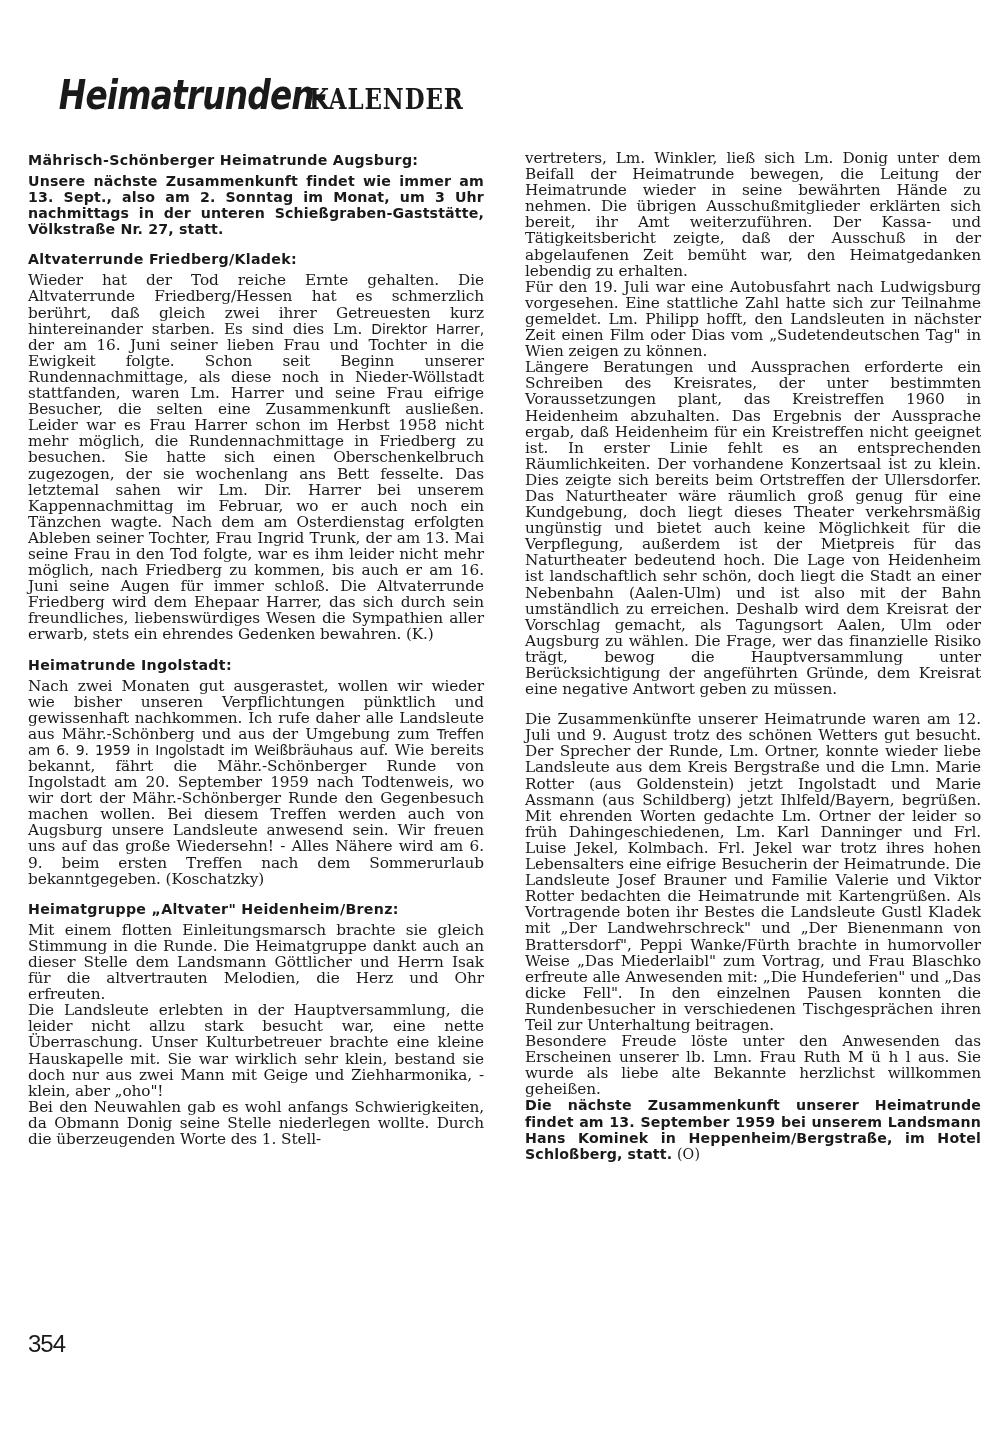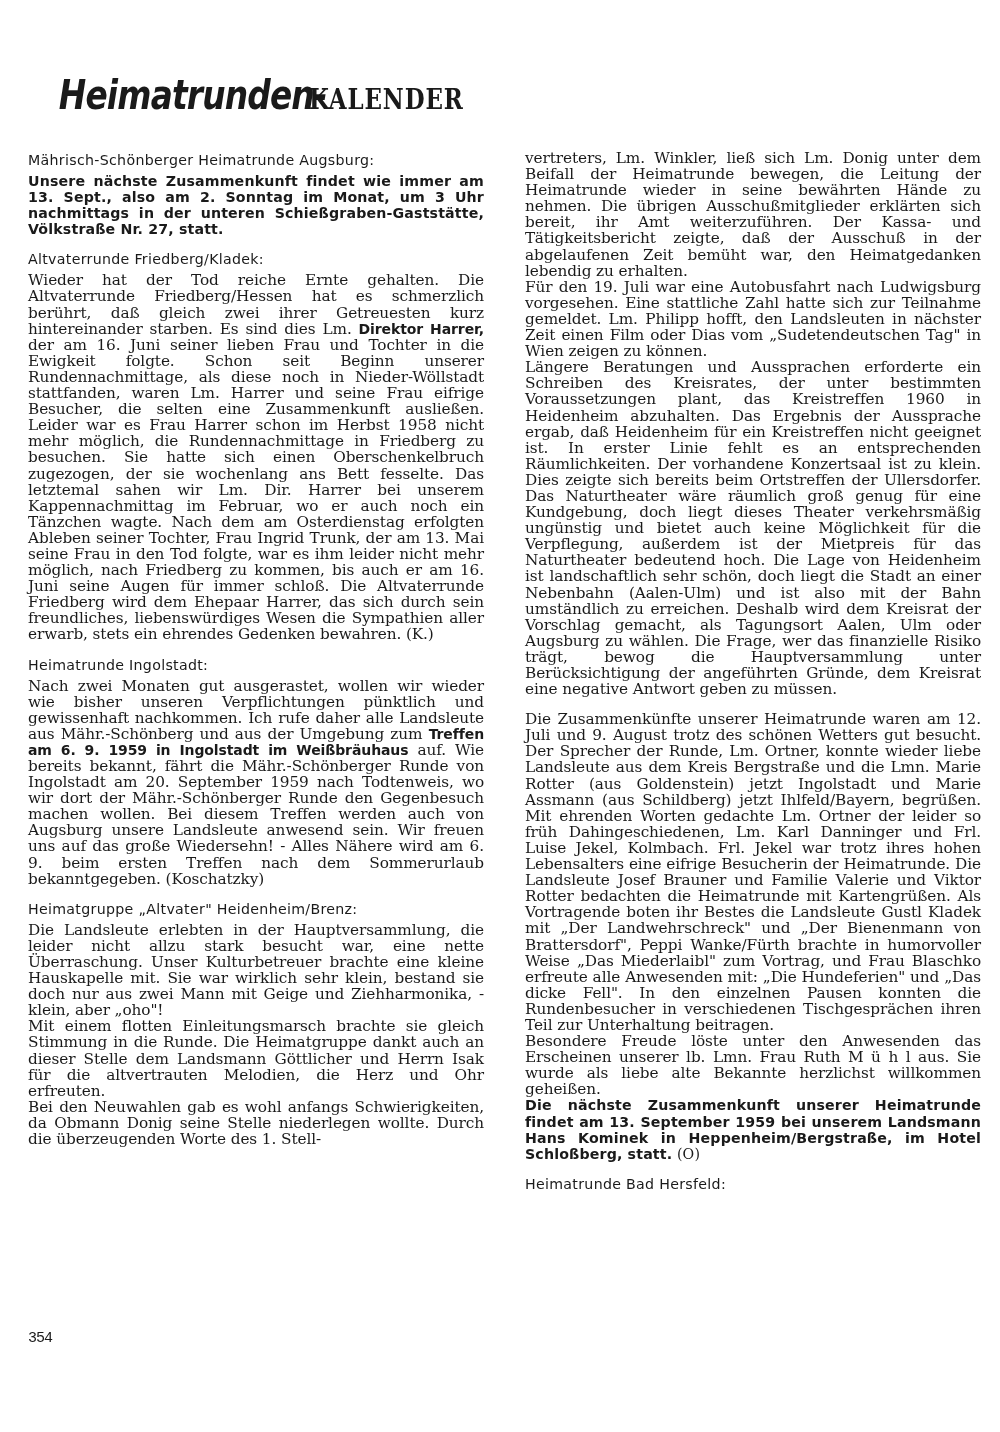--- a/index.html
+++ b/index.html
@@ -45,21 +45,21 @@
       position: absolute;
       top: 152px;
       width: 456px;
     }
     .col-left { left: 28px; }
     .col-right { left: 525px; top: 150px; }
     .section { margin: 0; }
     .section + .section { margin-top: 14px; }
     .heading {
       font-family: "DejaVu Sans", sans-serif;
-      font-weight: normal;
+      font-weight: bold;
       font-size: 14.2px;
       line-height: 17px;
       margin: 0 0 4px 0;
       letter-spacing: 0.3px;
       white-space: nowrap;
     }
     .bold-p {
       font-family: "DejaVu Sans", sans-serif;
       font-weight: bold;
       font-size: 14.2px;
@@ -71,30 +71,30 @@
     .body-p {
       font-family: "DejaVu Serif", serif;
       font-size: 15.3px;
       line-height: 16.1px;
       margin: 0;
       text-align: justify;
       letter-spacing: -0.1px;
     }
     .inline-bold {
       font-family: "DejaVu Sans", sans-serif;
-      font-weight: bold;
+      font-weight: normal;
       font-size: 14px;
       margin-top: 20px;
     }
     .page-number {
       position: absolute;
       left: 28px;
       top: 1330px;
-      font-family: Liberation Mono, monospace;
-      font-size: 15px;
+      font-family: Liberation Sans, sans-serif;
+      font-size: 24px;
       letter-spacing: -1px;
     }
   </style>
 </head>
 <body>
 
 <h1 class="page-title" style="margin:0;">
   <span class="title-script">Heimatrunden-</span><span class="title-caps">KALENDER</span>
 </h1>
 
@@ -111,40 +111,39 @@
   </div>
 
   <div class="section">
     <p class="heading">Heimatrunde Ingolstadt:</p>
     <p class="body-p"><span>Nach zwei Monaten gut ausgerastet, wollen wir wieder wie bisher unseren Verpflichtungen pünktlich und gewissenhaft nachkommen. Ich rufe daher alle Landsleute aus Mähr.-Schönberg und aus der Umgebung zum </span><span class="inline-bold">Treffen am 6. 9. 1959 in Ingolstadt im Weißbräuhaus</span><span> auf. Wie bereits bekannt, fährt die Mähr.-Schönberger Runde von Ingolstadt am 20. September 1959 nach Todtenweis, wo wir dort der Mähr.-Schönberger Runde den Gegenbesuch machen wollen. Bei diesem Treffen werden auch von Augsburg unsere Landsleute anwesend sein. Wir freuen uns auf das große Wiedersehn! - Alles Nähere wird am 6. 9. beim ersten Treffen nach dem Sommerurlaub bekanntgegeben. (Koschatzky)</span></p>
   </div>
 
 
   <div class="section">
     <p class="heading">Heimatgruppe „Altvater" Heidenheim/Brenz:</p>
+    <p class="body-p">Mit einem flotten Einleitungsmarsch brachte sie gleich Stimmung in die Runde. Die Heimatgruppe dankt auch an dieser Stelle dem Landsmann Göttlicher und Herrn Isak für die altvertrauten Melodien, die Herz und Ohr erfreuten.</p>
     <p class="body-p">Die Landsleute erlebten in der Hauptversammlung, die leider nicht allzu stark besucht war, eine nette Überraschung. Unser Kulturbetreuer brachte eine kleine Hauskapelle mit. Sie war wirklich sehr klein, bestand sie doch nur aus zwei Mann mit Geige und Ziehharmonika, - klein, aber „oho"!</p>
-    <p class="body-p">Mit einem flotten Einleitungsmarsch brachte sie gleich Stimmung in die Runde. Die Heimatgruppe dankt auch an dieser Stelle dem Landsmann Göttlicher und Herrn Isak für die altvertrauten Melodien, die Herz und Ohr erfreuten.</p>
     <p class="body-p">Bei den Neuwahlen gab es wohl anfangs Schwierigkeiten, da Obmann Donig seine Stelle niederlegen wollte. Durch die überzeugenden Worte des 1. Stell-</p>
   </div>
 
 </div>
 
 <div class="column col-right">
 
   <div class="section">
     <p class="body-p">vertreters, Lm. Winkler, ließ sich Lm. Donig unter dem Beifall der Heimatrunde bewegen, die Leitung der Heimatrunde wieder in seine bewährten Hände zu nehmen. Die übrigen Ausschußmitglieder erklärten sich bereit, ihr Amt weiterzuführen. Der Kassa- und Tätigkeitsbericht zeigte, daß der Ausschuß in der abgelaufenen Zeit bemüht war, den Heimatgedanken lebendig zu erhalten.</p>
     <p class="body-p">Für den 19. Juli war eine Autobusfahrt nach Ludwigsburg vorgesehen. Eine stattliche Zahl hatte sich zur Teilnahme gemeldet. Lm. Philipp hofft, den Landsleuten in nächster Zeit einen Film oder Dias vom „Sudetendeutschen Tag" in Wien zeigen zu können.</p>
     <p class="body-p">Längere Beratungen und Aussprachen erforderte ein Schreiben des Kreisrates, der unter bestimmten Voraussetzungen plant, das Kreistreffen 1960 in Heidenheim abzuhalten. Das Ergebnis der Aussprache ergab, daß Heidenheim für ein Kreistreffen nicht geeignet ist. In erster Linie fehlt es an entsprechenden Räumlichkeiten. Der vorhandene Konzertsaal ist zu klein. Dies zeigte sich bereits beim Ortstreffen der Ullersdorfer. Das Naturtheater wäre räumlich groß genug für eine Kundgebung, doch liegt dieses Theater verkehrsmäßig ungünstig und bietet auch keine Möglichkeit für die Verpflegung, außerdem ist der Mietpreis für das Naturtheater bedeutend hoch. Die Lage von Heidenheim ist landschaftlich sehr schön, doch liegt die Stadt an einer Nebenbahn (Aalen-Ulm) und ist also mit der Bahn umständlich zu erreichen. Deshalb wird dem Kreisrat der Vorschlag gemacht, als Tagungsort Aalen, Ulm oder Augsburg zu wählen. Die Frage, wer das finanzielle Risiko trägt, bewog die Hauptversammlung unter Berücksichtigung der angeführten Gründe, dem Kreisrat eine negative Antwort geben zu müssen.</p>
   </div>
 
   <div class="section">
     <p class="body-p">Die Zusammenkünfte unserer Heimatrunde waren am 12. Juli und 9. August trotz des schönen Wetters gut besucht. Der Sprecher der Runde, Lm. Ortner, konnte wieder liebe Landsleute aus dem Kreis Bergstraße und die Lmn. Marie Rotter (aus Goldenstein) jetzt Ingolstadt und Marie Assmann (aus Schildberg) jetzt Ihlfeld/Bayern, begrüßen. Mit ehrenden Worten gedachte Lm. Ortner der leider so früh Dahingeschiedenen, Lm. Karl Danninger und Frl. Luise Jekel, Kolmbach. Frl. Jekel war trotz ihres hohen Lebensalters eine eifrige Besucherin der Heimatrunde. Die Landsleute Josef Brauner und Familie Valerie und Viktor Rotter bedachten die Heimatrunde mit Kartengrüßen. Als Vortragende boten ihr Bestes die Landsleute Gustl Kladek mit „Der Landwehrschreck" und „Der Bienenmann von Brattersdorf", Peppi Wanke/Fürth brachte in humorvoller Weise „Das Miederlaibl" zum Vortrag, und Frau Blaschko erfreute alle Anwesenden mit: „Die Hundeferien" und „Das dicke Fell". In den einzelnen Pausen konnten die Rundenbesucher in verschiedenen Tischgesprächen ihren Teil zur Unterhaltung beitragen.</p>
     <p class="body-p">Besondere Freude löste unter den Anwesenden das Erscheinen unserer lb. Lmn. Frau Ruth M ü h l aus. Sie wurde als liebe alte Bekannte herzlichst willkommen geheißen.</p>
     <p class="bold-p"><span>Die nächste Zusammenkunft unserer Heimatrunde findet am 13. September 1959 bei unserem Landsmann Hans Kominek in Heppenheim/Bergstraße, im Hotel Schloßberg, statt.</span><span style="font-family:'DejaVu Serif',serif;font-weight:normal;"> (O)</span></p>
   </div>
 
   <div class="section">
-    <p class="heading">Heimatrunde Bad Hersfeld:</p>
   </div>
 
 </div>
 
 <div class="page-number">354</div>
 
 </body></html>

